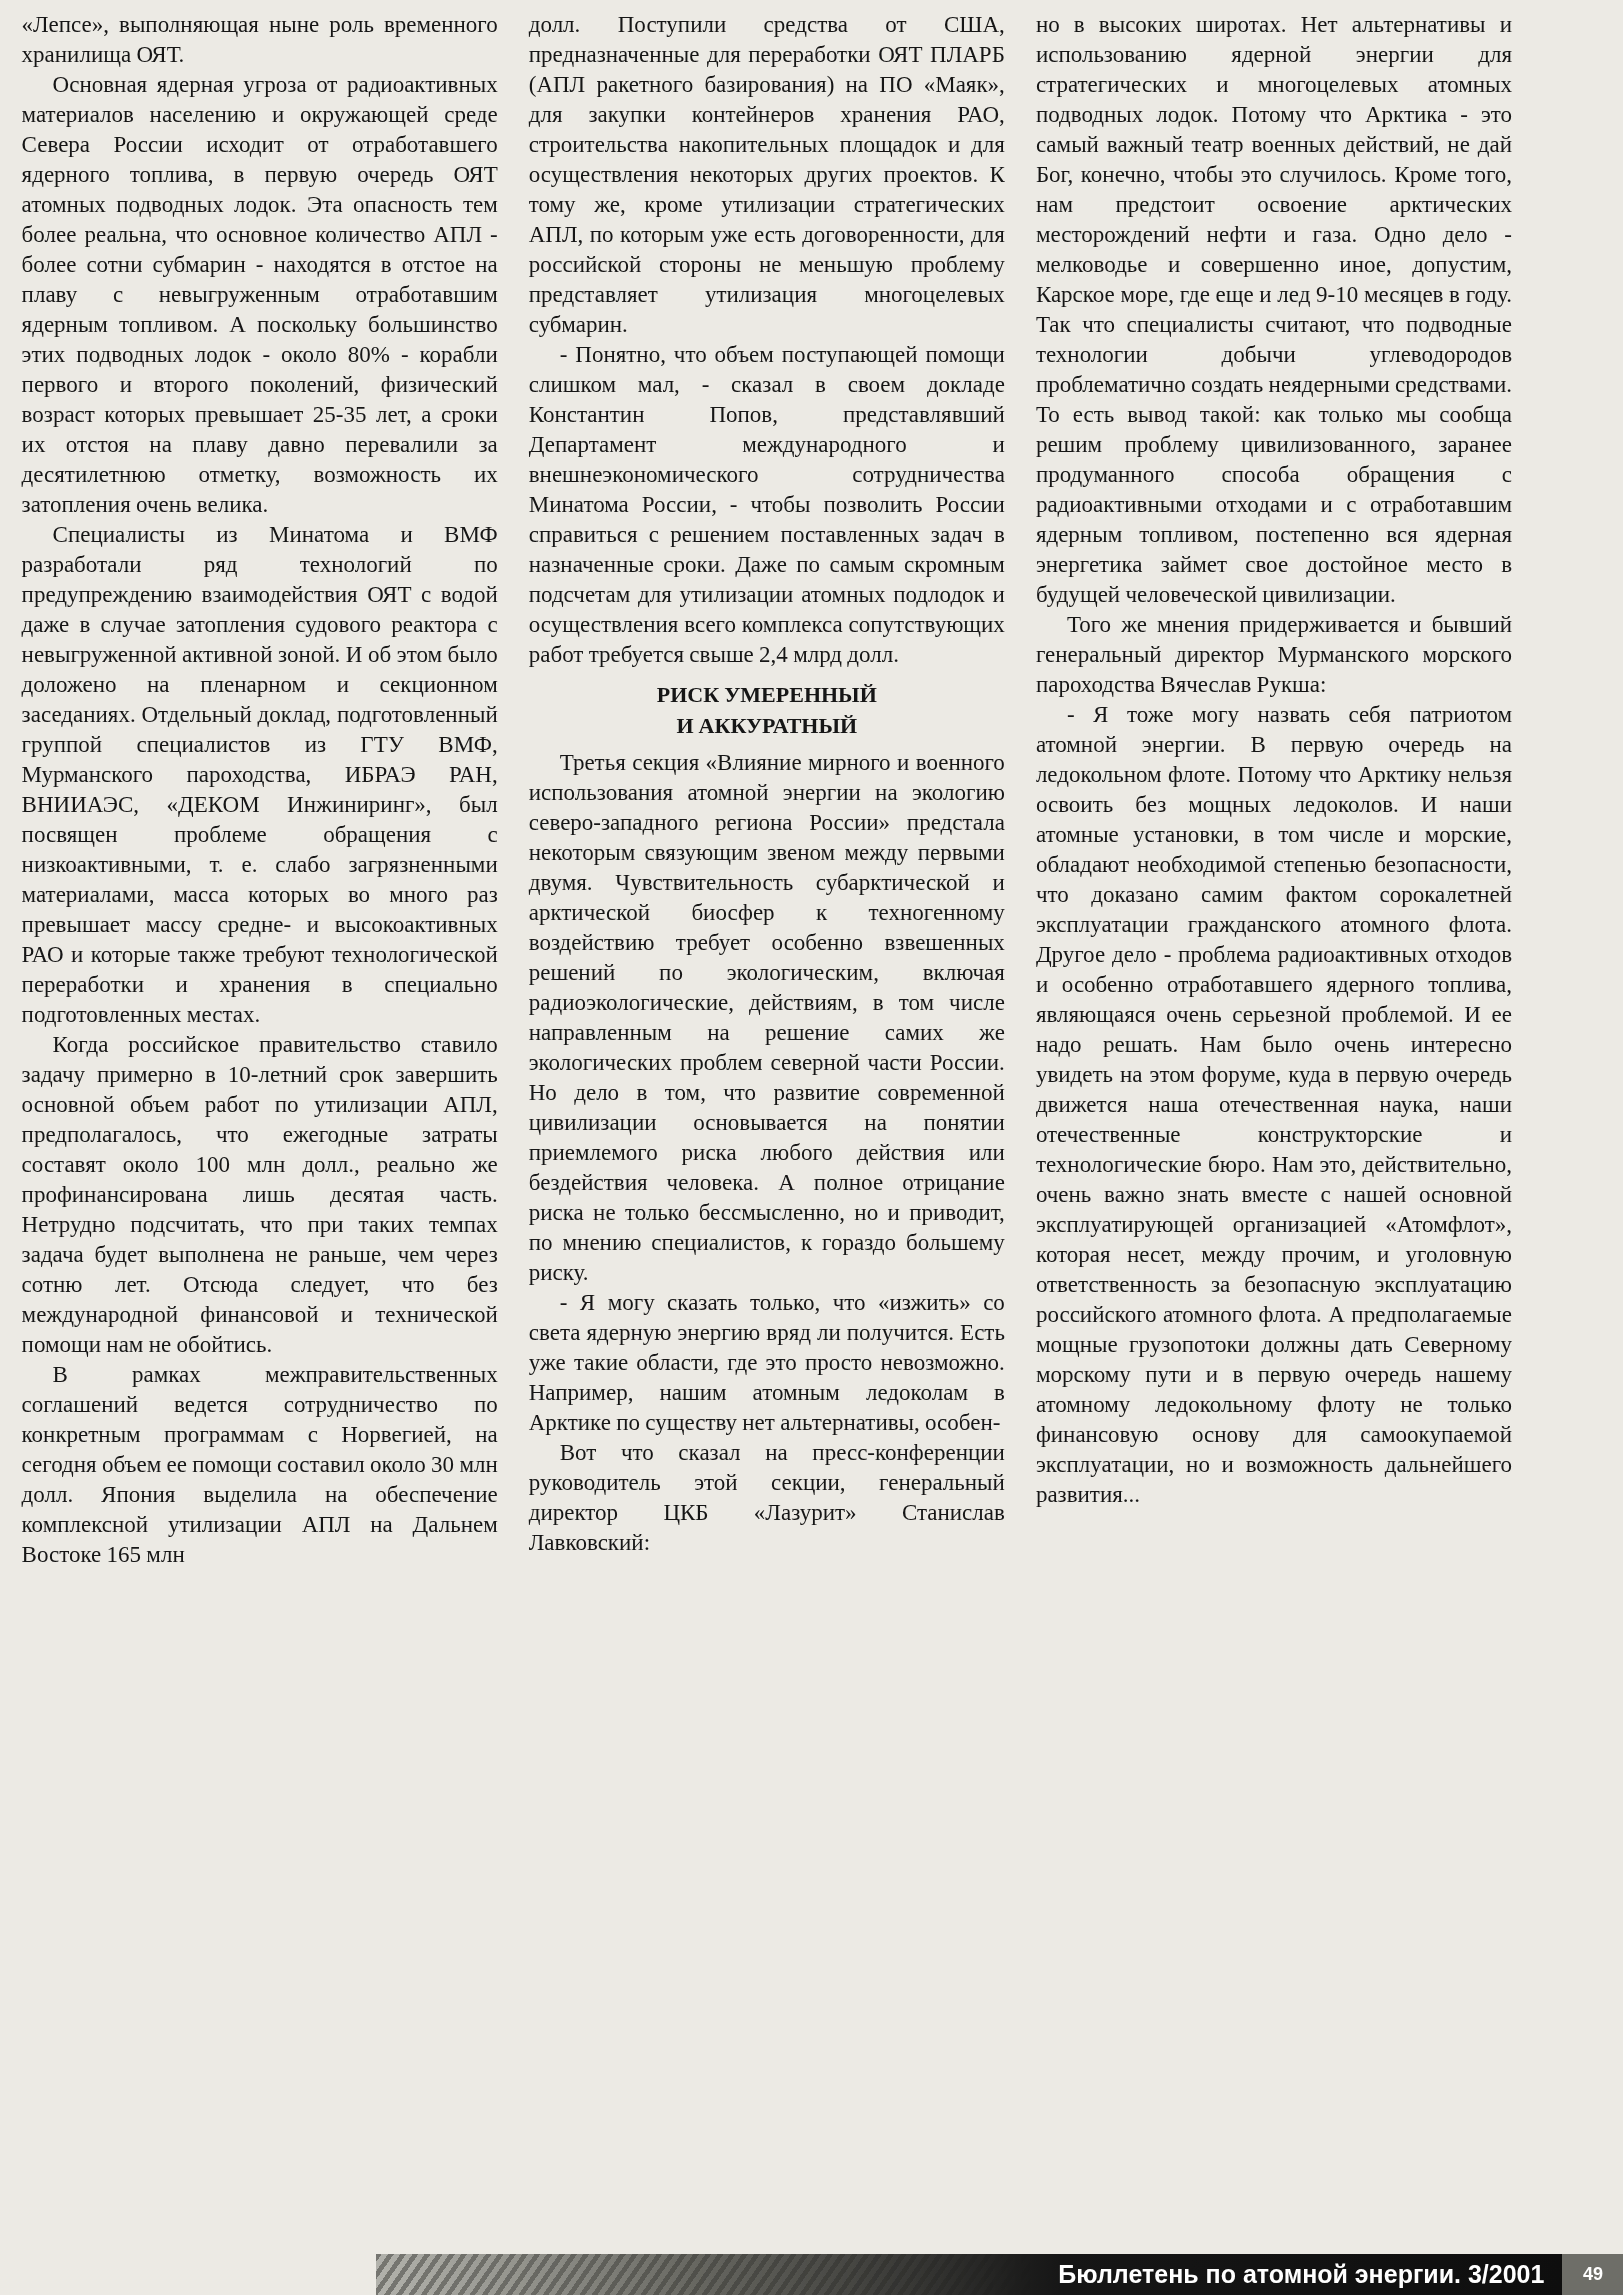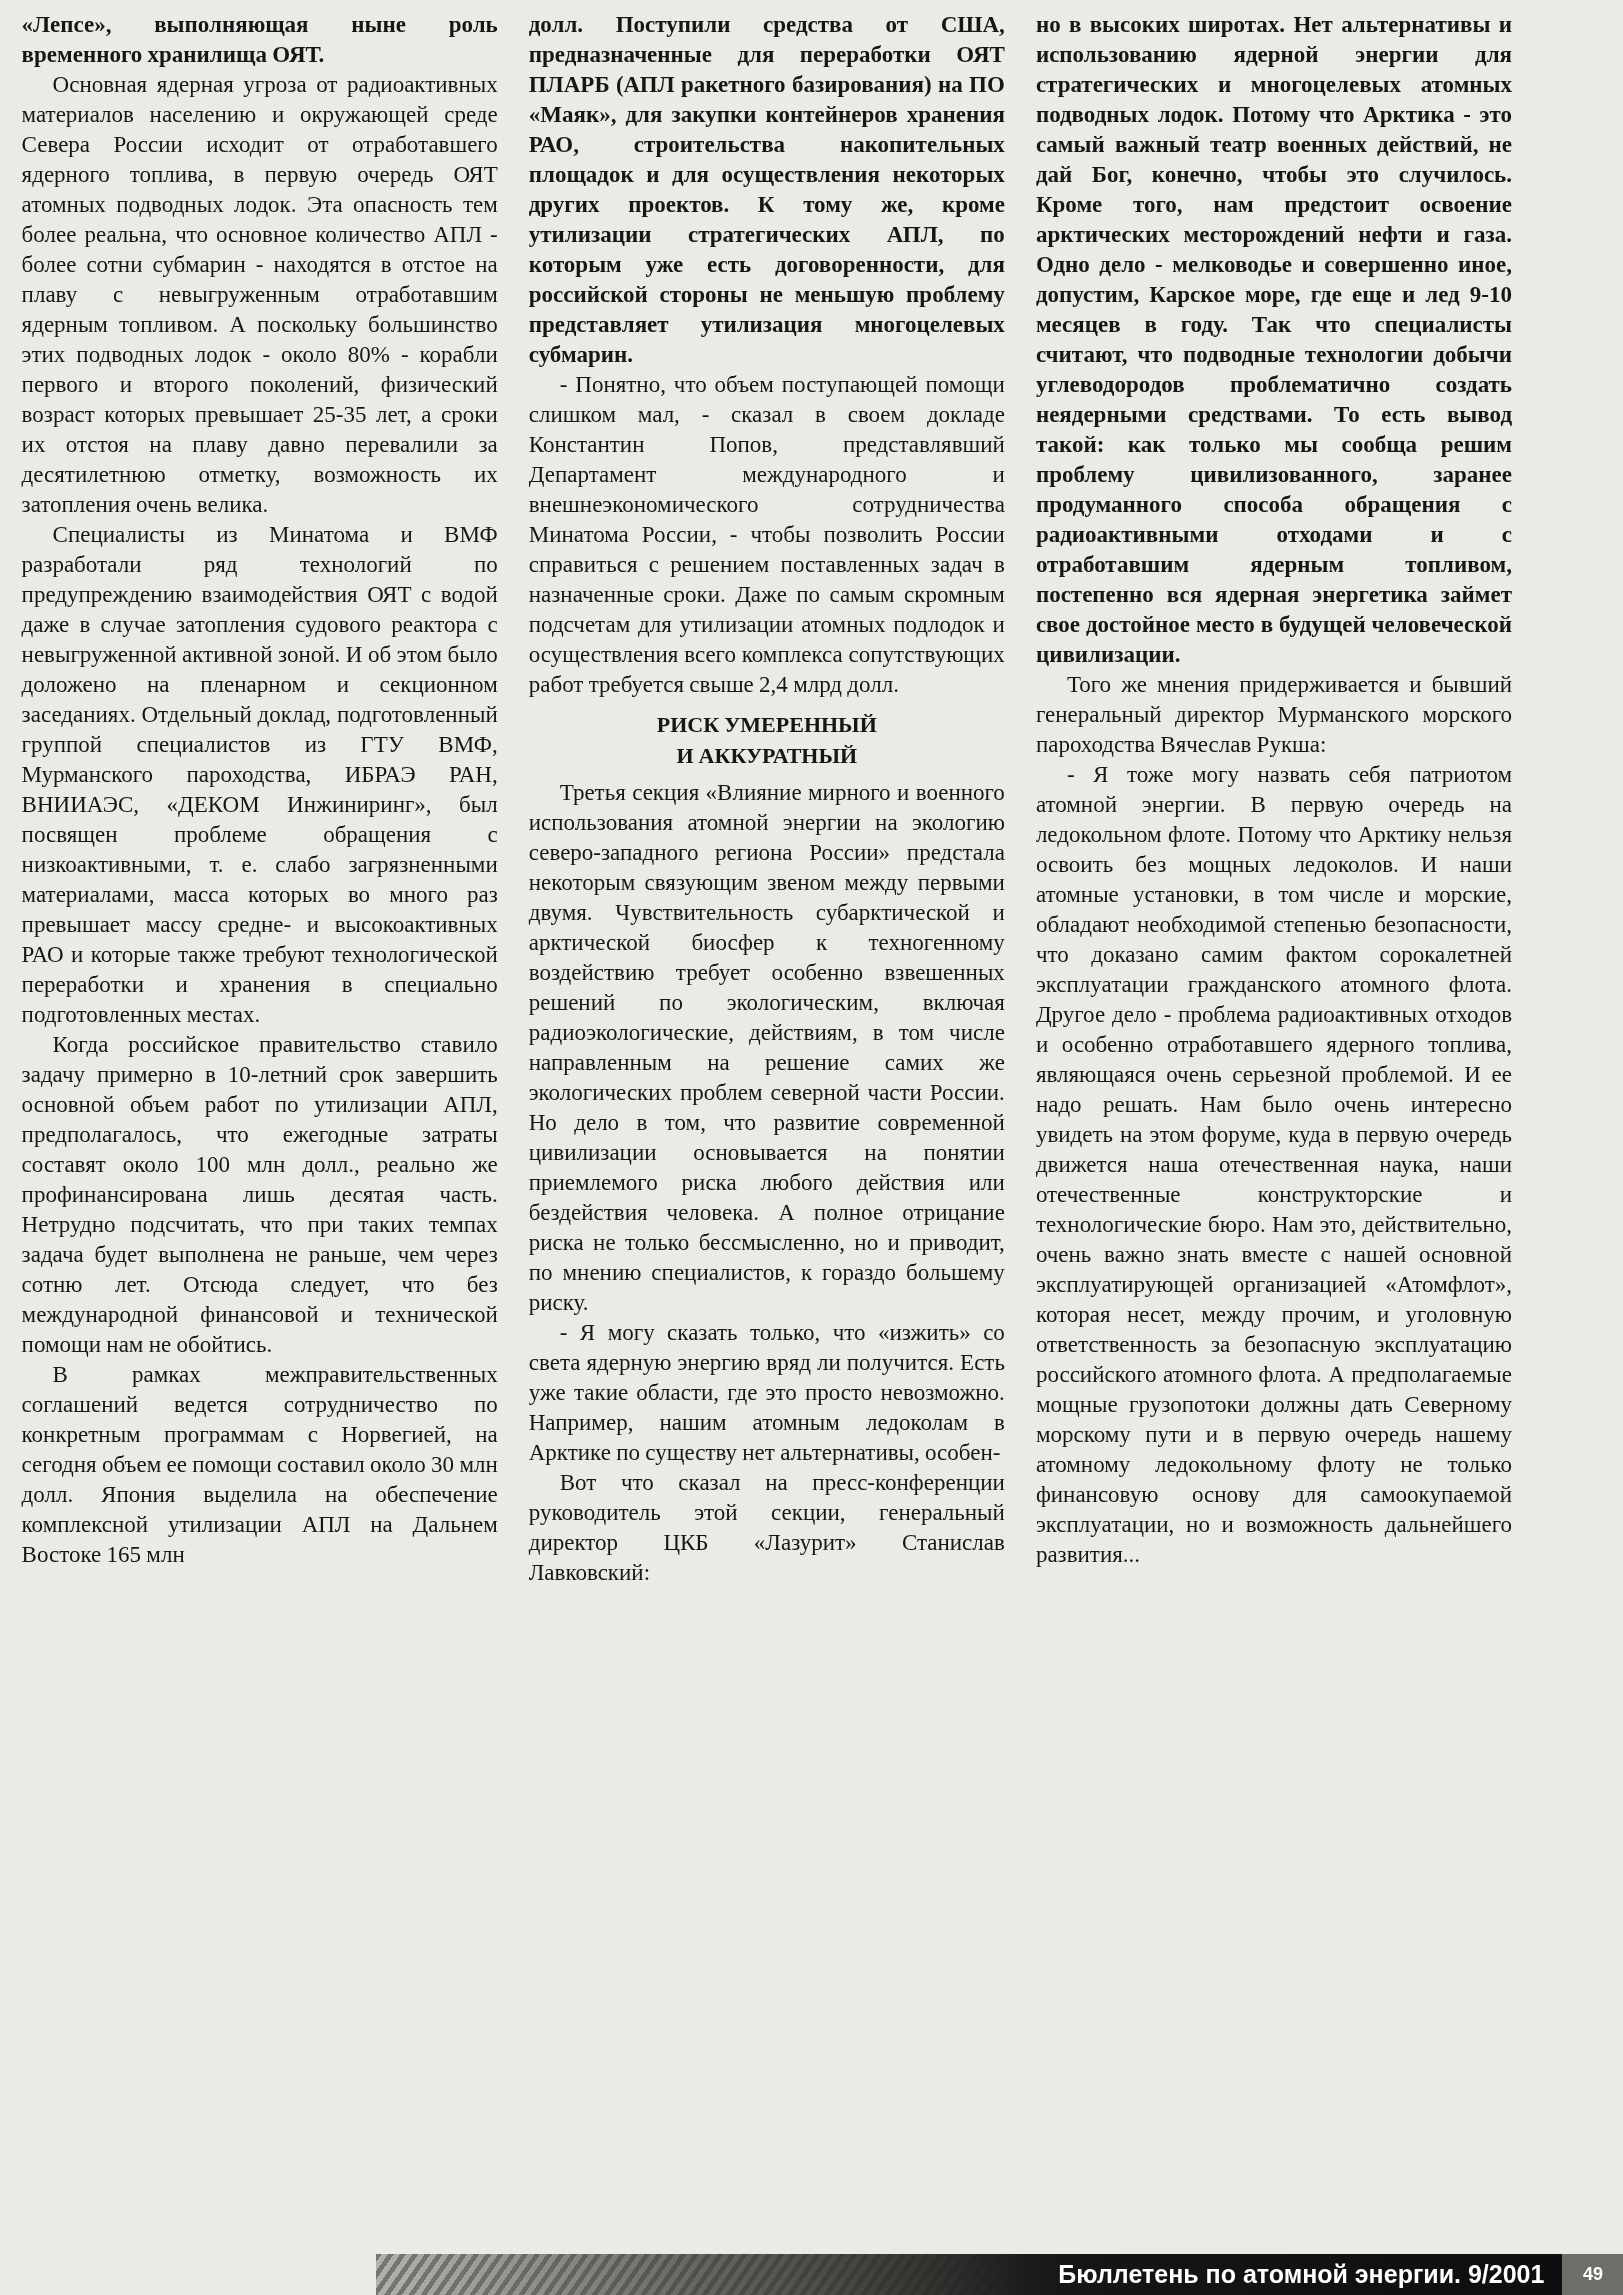--- a/index.html
+++ b/index.html
@@ -30,21 +30,20 @@
     hyphens: auto;
     -webkit-hyphens: auto;
     word-spacing: -0.02em;
   }
   .col p {
     margin: 0;
     text-indent: 31px;
   }
   .col p.cont {
     text-indent: 0;
-    font-weight: bold;
   }
   .section-heading {
     font-weight: bold;
     text-align: center;
     font-size: 22px;
     line-height: 31px;
     margin: 9.5px 0 6.8px 0;
   }
   .section-heading div {
     text-indent: 0;
@@ -122,18 +121,18 @@
     <div class="col">
       <p class="cont">но в высоких широтах. Нет альтернативы и использованию ядерной энергии для стратегических и многоцелевых атомных подводных лодок. Потому что Арктика - это самый важный театр военных действий, не дай Бог, конечно, чтобы это случилось. Кроме того, нам предстоит освоение арктических месторождений нефти и газа. Одно дело - мелководье и совершенно иное, допустим, Карское море, где еще и лед 9-10 месяцев в году. Так что специалисты считают, что подводные технологии добычи углеводородов проблематично создать неядерными средствами. То есть вывод такой: как только мы сообща решим проблему цивилизованного, заранее продуманного способа обращения с радиоактивными отходами и с отработавшим ядерным топливом, постепенно вся ядерная энергетика займет свое достойное место в будущей человеческой цивилизации.</p>
       <p>Того же мнения придерживается и бывший генеральный директор Мурманского морского пароходства Вячеслав Рукша:</p>
       <p>- Я тоже могу назвать себя патриотом атомной энергии. В первую очередь на ледокольном флоте. Потому что Арктику нельзя освоить без мощных ледоколов. И наши атомные установки, в том числе и морские, обладают необходимой степенью безопасности, что доказано самим фактом сорокалетней эксплуатации гражданского атомного флота. Другое дело - проблема радиоактивных отходов и особенно отработавшего ядерного топлива, являющаяся очень серьезной проблемой. И ее надо решать. Нам было очень интересно увидеть на этом форуме, куда в первую очередь движется наша отечественная наука, наши отечественные конструкторские и технологические бюро. Нам это, действительно, очень важно знать вместе с нашей основной эксплуатирующей организацией «Атомфлот», которая несет, между прочим, и уголовную ответственность за безопасную эксплуатацию российского атомного флота. А предполагаемые мощные грузопотоки должны дать Северному морскому пути и в первую очередь нашему атомному ледокольному флоту не только финансовую основу для самоокупаемой эксплуатации, но и возможность дальнейшего развития...</p>
     </div>
 
   </div>
 
   <div class="footer-bar">
     <div class="footer-stripes"></div>
-    <span class="footer-title">Бюллетень по атомной энергии. 9/2001</span>
+    <span class="footer-title">Бюллетень по атомной энергии. 3/2001</span>
     <span class="footer-pagenum">49</span>
   </div>
 
 </div>
 
 
 </body></html>

